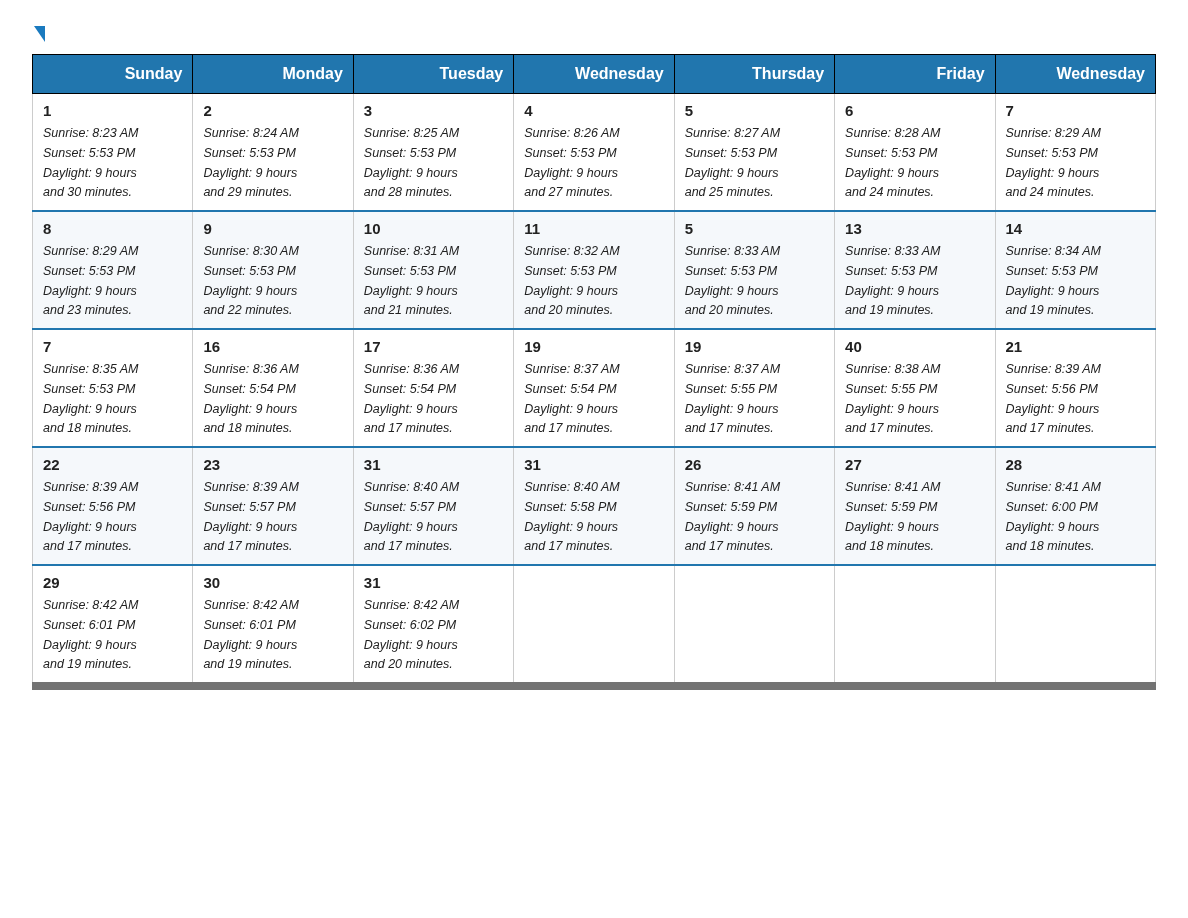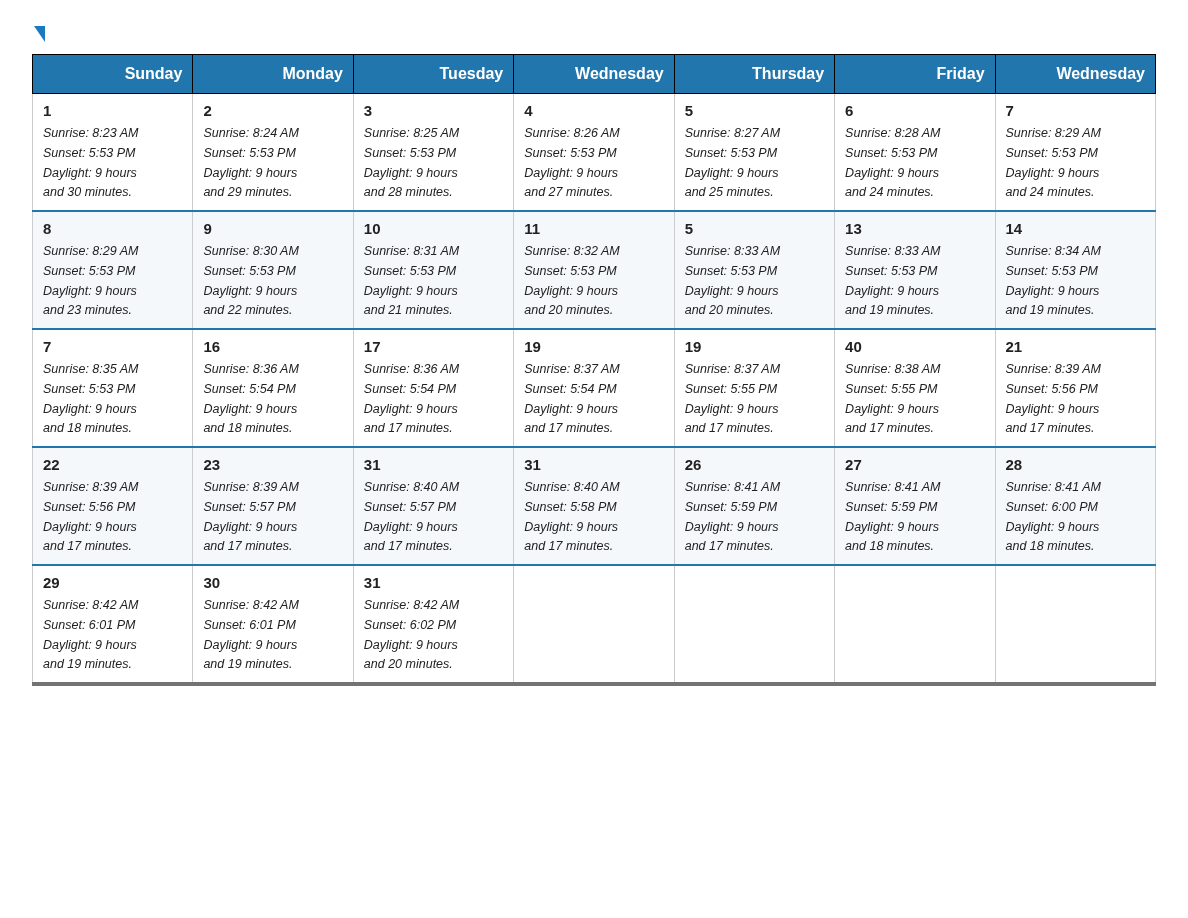--- a/index.html
+++ b/index.html
@@ -103,21 +103,21 @@
       font-size: 12.5px;
       color: #222;
       line-height: 1.5;
       font-style: italic;
     }
     .empty-cell {
       background: #fff !important;
     }
     
     .calendar-table tbody tr td {
-      border-bottom: 4px solid #737373;
+      border-bottom: 8px solid #737373;
     }
     .calendar-table tbody tr:not(:last-child) td {
       border-bottom: 2px solid #2176ae;
     }
   </style>
 </head>
 <body>
 
 <div class="header-row">
   <div class="logo">

